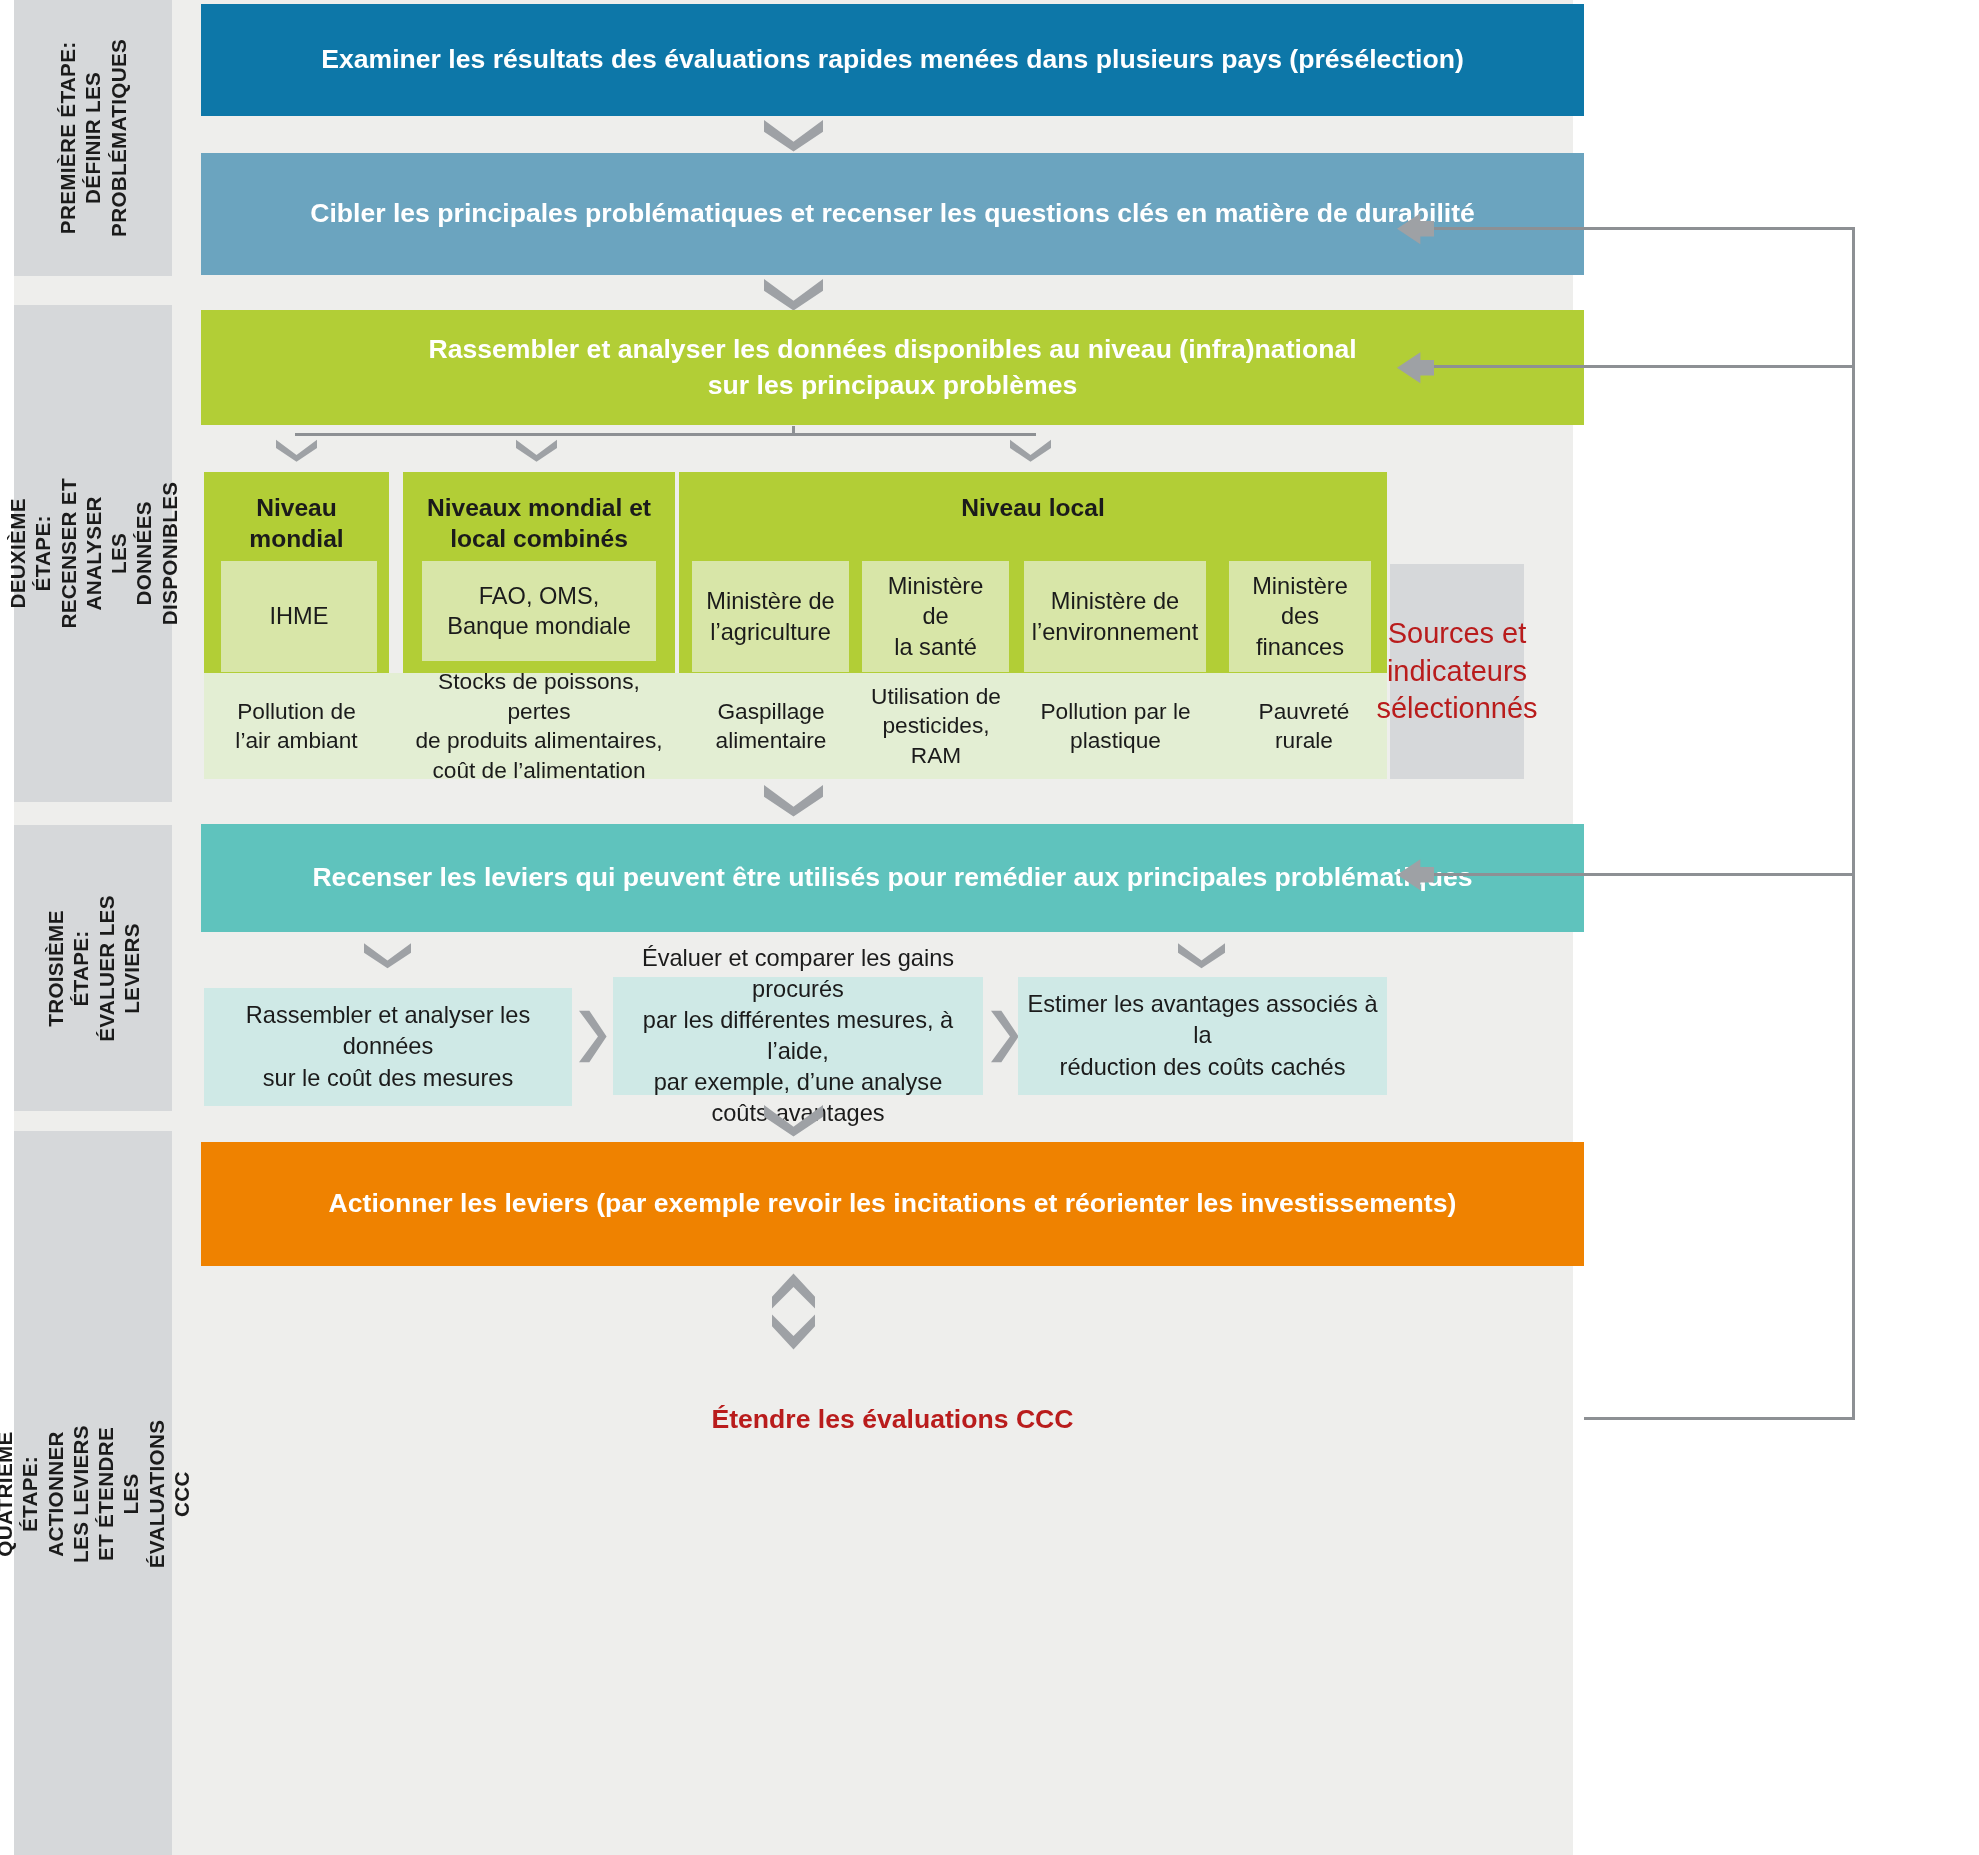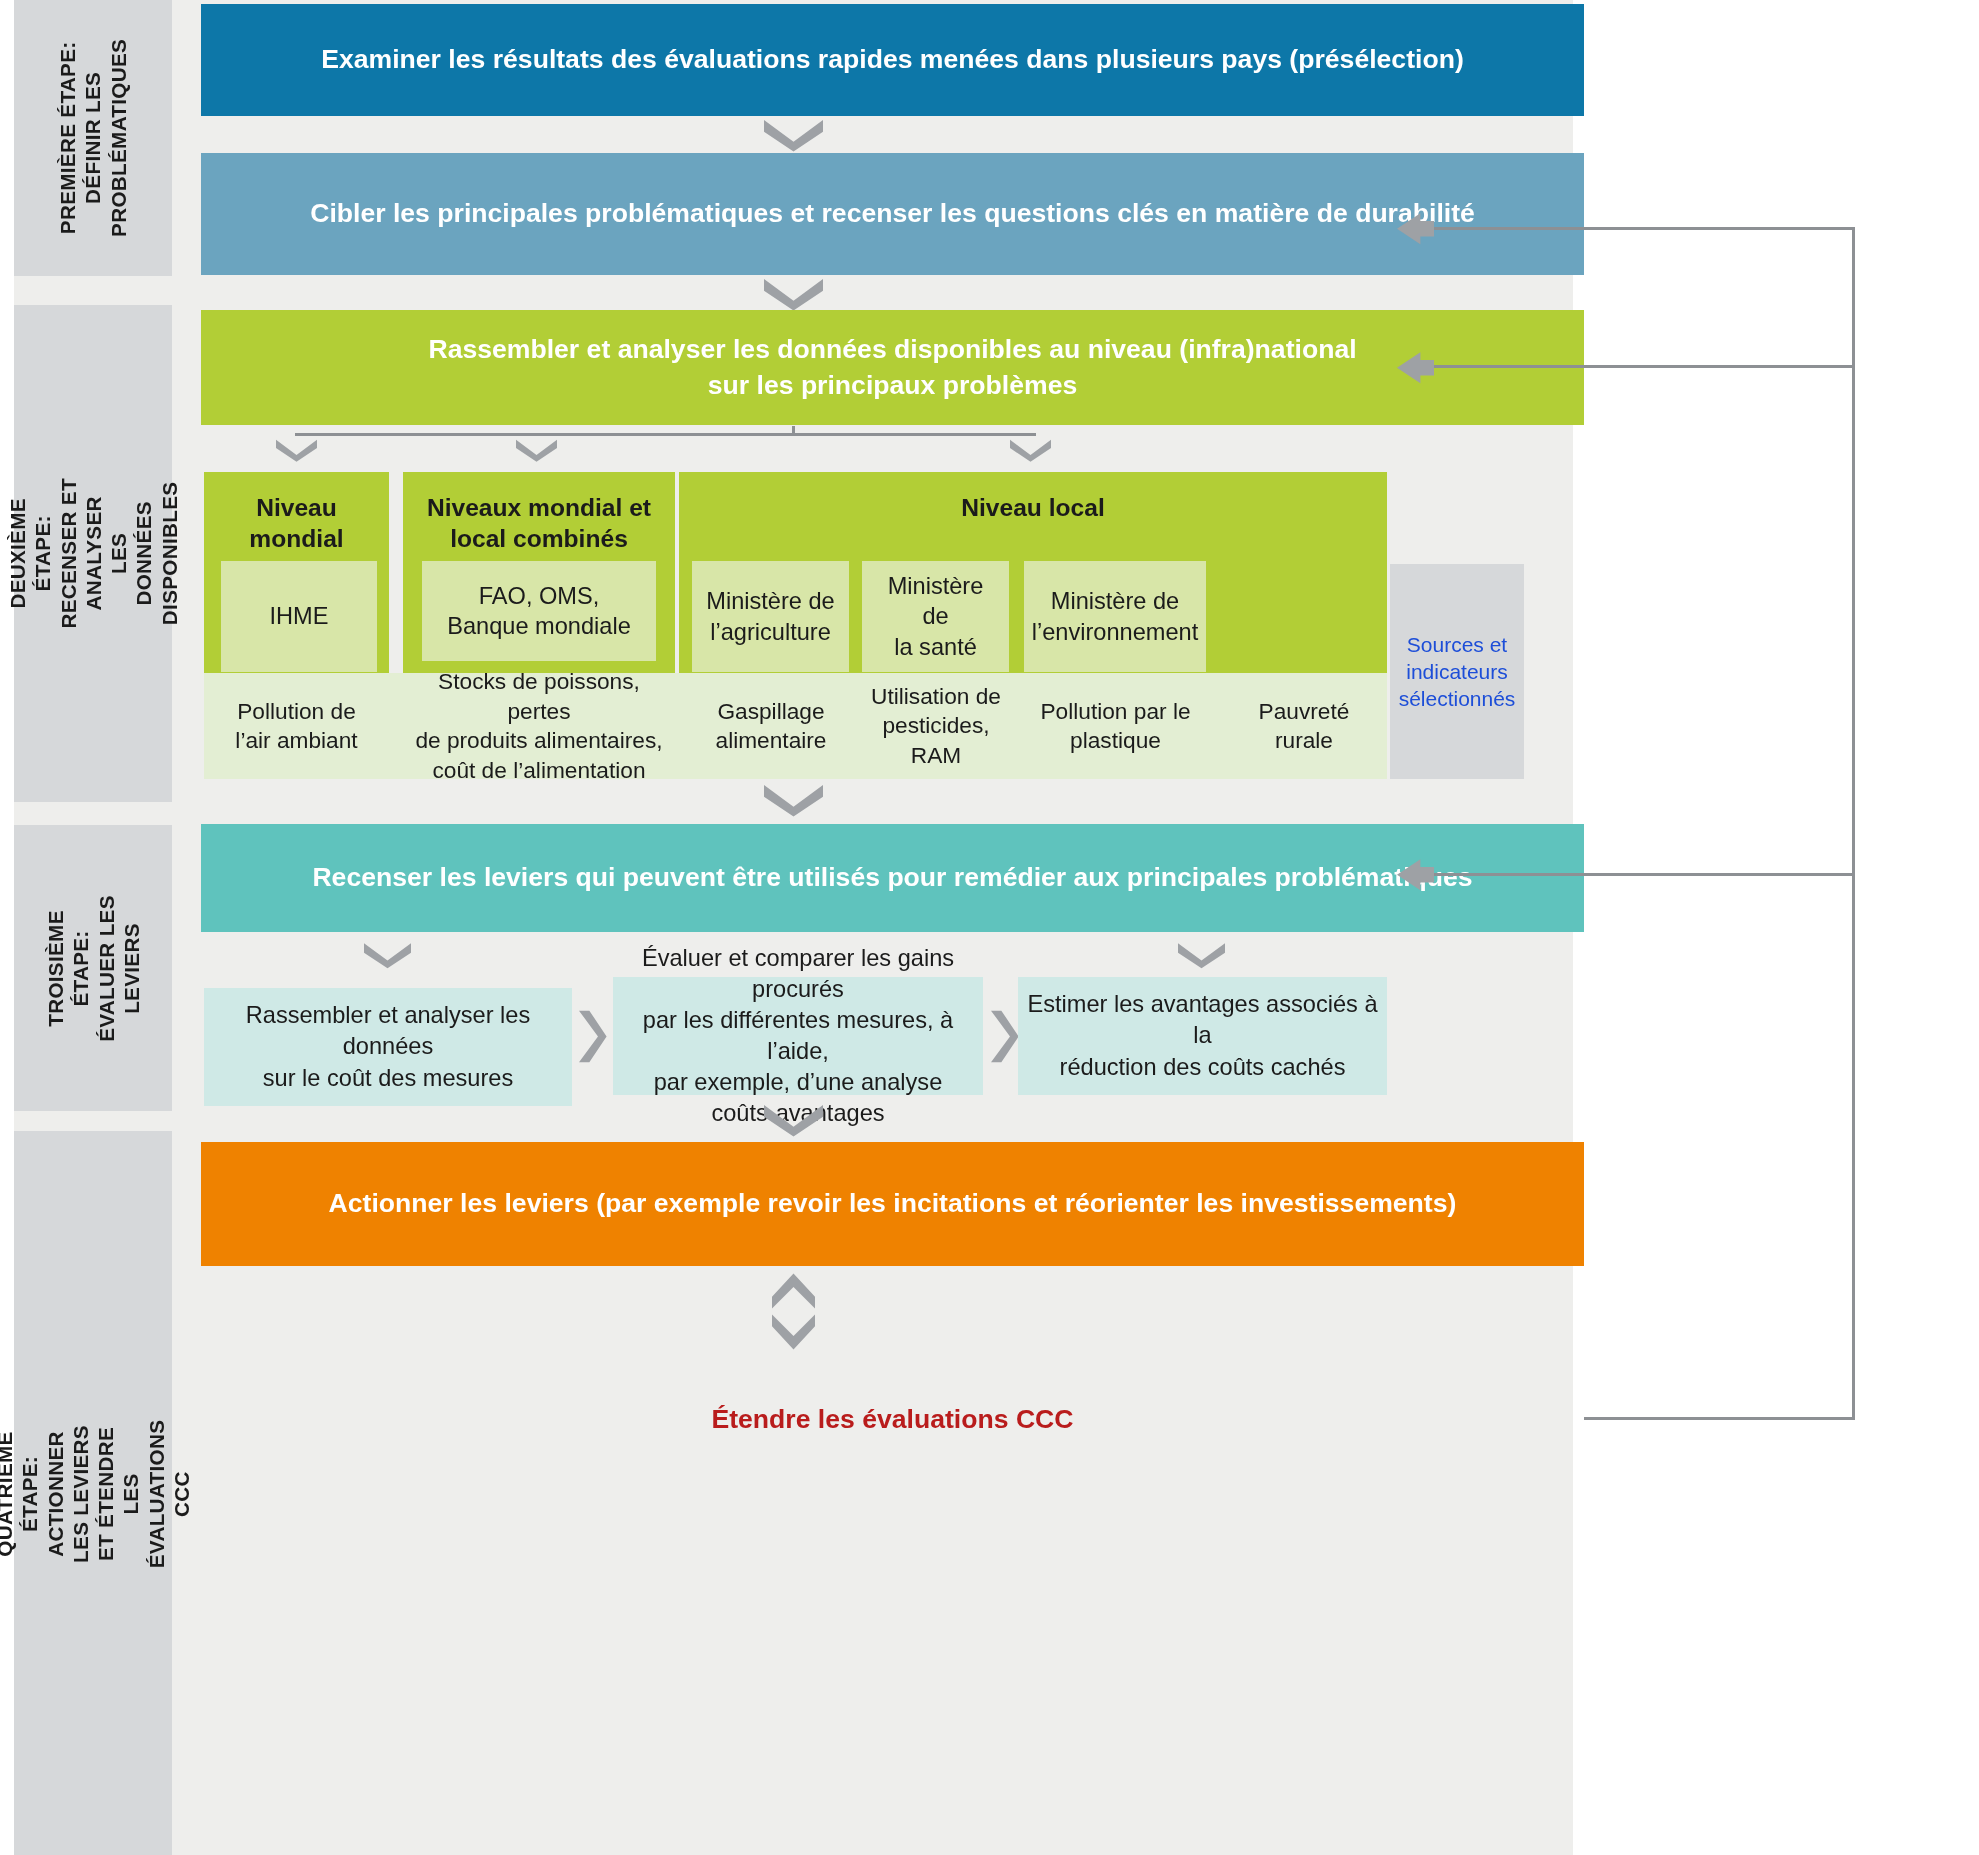--- a/index.html
+++ b/index.html
@@ -85,22 +85,22 @@
     font-size: 22.7px;
     line-height: 1.30;
     padding: 0 9.9px;
   }
   .ind-strip {
     position: absolute;
     background: #e3eed3;
   }
   .sources-side {
     background: #d6d8da;
-    color: #1d4ed8;
-    font-size: 21px;
+    color: #b91c1c;
+    font-size: 29px;
     line-height: 1.30;
     padding: 0 7.9px;
   }
   .lever-box {
     background: #cfe9e6;
     color: #1b1b1b;
     font-size: 23.6px;
     line-height: 1.32;
     padding: 0 7px;
   }
@@ -201,20 +201,24 @@
 l’agriculture</span>
   </div>
   <div class="box src-box" style="left:862px;top:561px;width:147px;height:111px;white-space:pre-line;">
     <span style="white-space: pre-line;">Ministère de
 la santé</span>
   </div>
   <div class="box src-box" style="left:1024px;top:561px;width:182px;height:111px;white-space:pre-line;">
     <span style="white-space: pre-line;">Ministère de
 l’environnement</span>
   </div>
+  <div class="box src-box" style="left:1229px;top:561px;width:142px;height:111px;white-space:pre-line;">
+    <span style="white-space: pre-line;">Ministère
+des finances</span>
+  </div>
 
   <div class="ind-strip" style="left:204px;top:673px;width:1183px;height:106px;"></div>
 
   <div class="box ind-box" style="left:204px;top:673px;width:185px;height:106px;white-space:pre-line;">
     <span style="white-space: pre-line;">Pollution de
 l’air ambiant</span>
   </div>
   <div class="box ind-box" style="left:403px;top:673px;width:272px;height:106px;white-space:pre-line;">
     <span style="white-space: pre-line;">Stocks de poissons, pertes
 de produits alimentaires,

